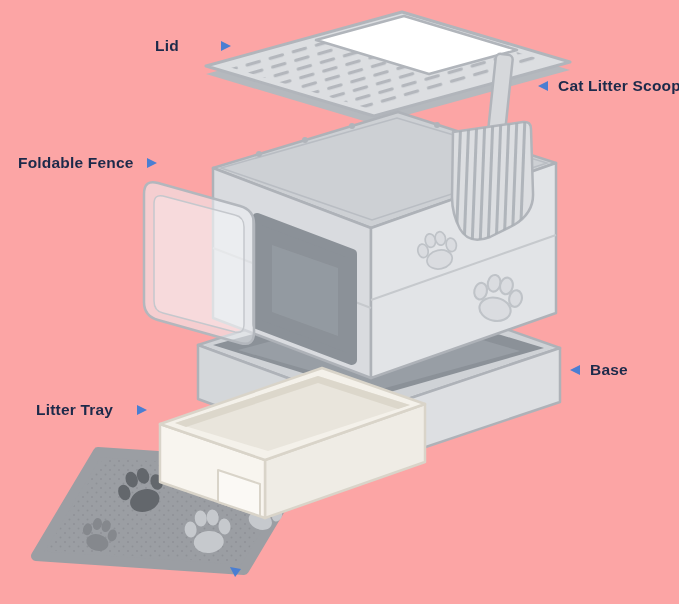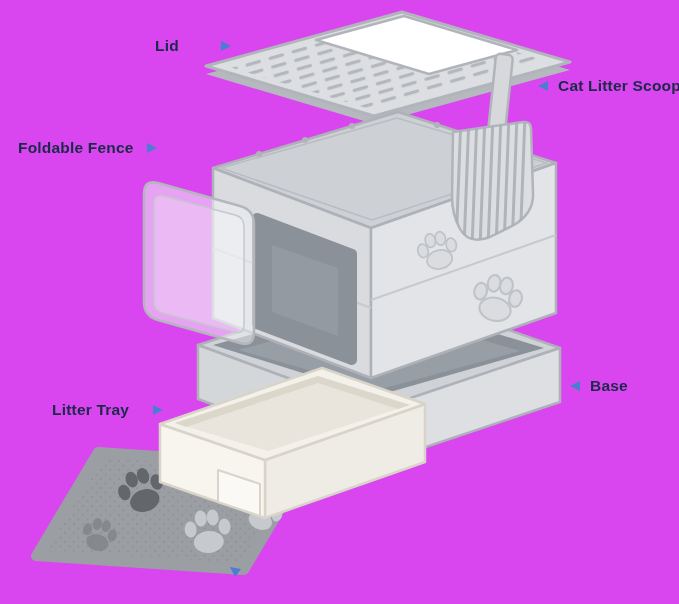--- a/index.html
+++ b/index.html
@@ -1,18 +1,18 @@
 <!DOCTYPE html>
 <html><head>
 <meta charset="utf-8">
 <style>
   * { margin:0; padding:0; box-sizing:border-box; }
   html,body { background:#ffffff; }
   body { font-family:"Liberation Sans", sans-serif; }
-  .canvas { position:relative; width:679px; height:604px; background:#d946ef; overflow:hidden; }
+  .canvas { position:relative; width:679px; height:604px; background:#fca5a5; overflow:hidden; }
   .art { position:absolute; left:0; top:0; }
   .label {
     position:absolute; display:flex; align-items:center;
     color:#1c2a4a; font-size:15.5px; font-weight:700;
     letter-spacing:0.2px; white-space:nowrap;
   }
   .arrow { width:0; height:0; border-style:solid; flex:0 0 auto; }
   .arrow-right { border-width:5.5px 0 5.5px 10px; border-color:transparent transparent transparent #4a7ed2; }
   .arrow-left  { border-width:5.5px 10px 5.5px 0;  border-color:transparent #4a7ed2 transparent transparent; }
   .tilt-upleft { transform:rotate(36deg); }
@@ -121,32 +121,32 @@
   <div class="label" style="left:155px; top:37px; gap:42px">
     <span>Lid</span>
     <span class="arrow arrow-right"></span>
   </div>
 
   <div class="label" style="left:538px; top:77px; gap:10px">
     <span class="arrow arrow-left"></span>
     <span>Cat Litter Scoop</span>
   </div>
 
-  <div class="label" style="left:18px; top:139px; gap:13px">
+  <div class="label" style="left:18px; top:154px; gap:13px">
     <span>Foldable Fence</span>
     <span class="arrow arrow-right"></span>
   </div>
 
 
-  <div class="label" style="left:570px; top:377px; gap:10px">
+  <div class="label" style="left:570px; top:361px; gap:10px">
     <span class="arrow arrow-left"></span>
     <span>Base</span>
   </div>
 
-  <div class="label" style="left:52px; top:401px; gap:24px">
+  <div class="label" style="left:36px; top:401px; gap:24px">
     <span>Litter Tray</span>
     <span class="arrow arrow-right"></span>
   </div>
 
   <div class="label" style="left:229px; top:565px; gap:10px">
     <span class="arrow arrow-left tilt-upleft"></span>
   </div>
 
 </div>
 

